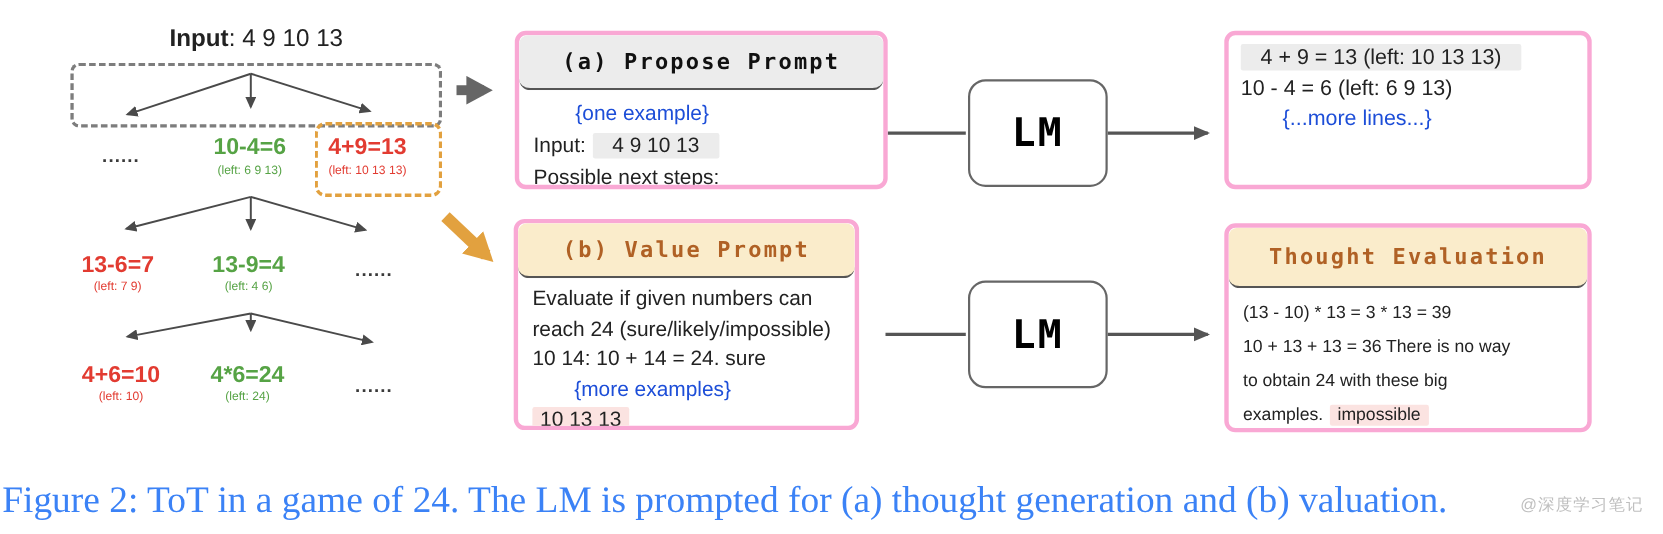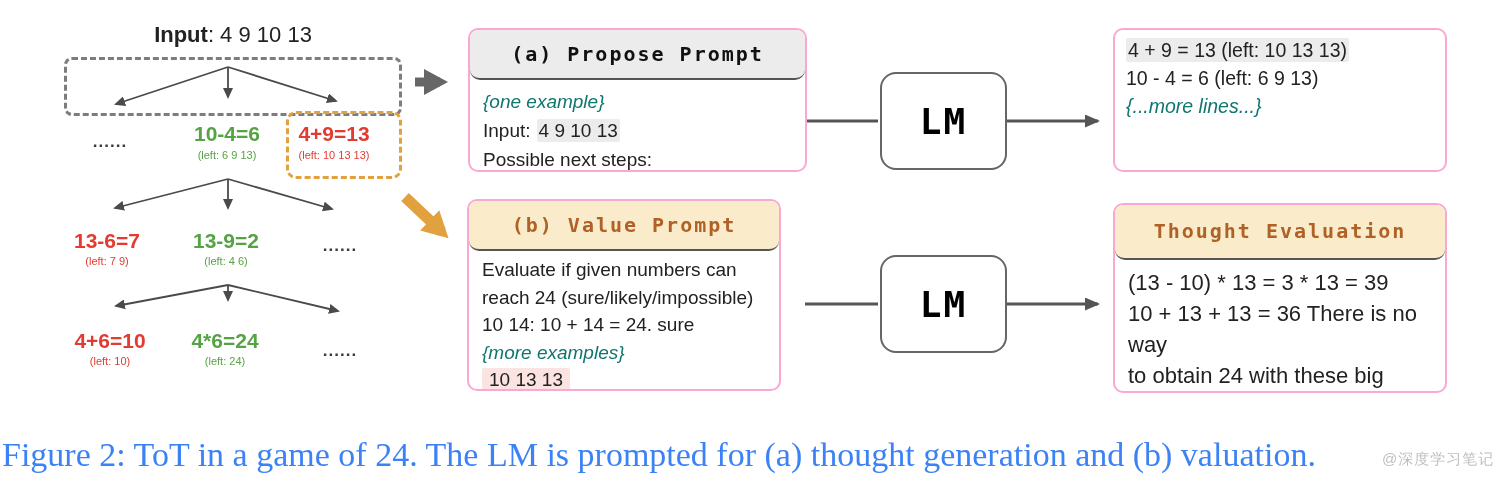--- a/index.html
+++ b/index.html
@@ -14,47 +14,47 @@
   .input-line b{font-weight:700;}
   .dash-gray{left:64px;top:57px;width:332px;height:53px;border:3px dashed #7d7d7d;border-radius:8px;}
   .dash-orange{left:286px;top:111px;width:110px;height:62px;border:3.5px dashed #e2a13f;border-radius:10px;}
   .node-expr{font-size:21px;font-weight:600;line-height:22px;}
   .node-left{font-size:11px;font-weight:500;line-height:15px;}
   .green{color:#56a345;}
   .red{color:#e23b31;}
   .dots{font-size:17px;font-weight:700;color:#3a3a3a;letter-spacing:1px;}
 
   
-  .pbox{border:2px solid #f9a8d4;border-radius:10px;background:#fff;box-sizing:border-box;overflow:hidden;}
+  .pbox{border:4px solid #f9a8d4;border-radius:10px;background:#fff;box-sizing:border-box;overflow:hidden;}
   .pbox .hd{border-bottom:2px solid #555;border-radius:8px 8px 10px 10px;
             font-family:"DejaVu Sans Mono","Liberation Mono",monospace;font-weight:700;
             font-size:20px;letter-spacing:2px;text-align:center;color:#111;}
   .hd-gray{background:#ececec;}
   .hd-cream{background:#faeccb;color:#b06125 !important;}
   .bd{color:#222;}
-  .muted{color:#0f766e;font-style:italic;}
-  .hl-gray{background:#ececec;border-radius:2px;padding:1px 2px;}
+  .muted{color:#1d4ed8;margin-left:38px;}
+  .hl-gray{background:#ececec;border-radius:2px;padding:1px 18px;}
   .hl-pink{background:#fbe3e1;border-radius:2px;padding:1px 7px;}
   .ml{margin-left:6px;}
 
   .box-a{left:468px;top:28px;width:339px;height:144px;}
   .box-a .hd{height:48px;line-height:48px;}
   .box-a .bd{padding:7px 13px 0;font-size:19px;line-height:29px;}
 
   .box-tg{left:1113px;top:28px;width:334px;height:144px;}
   .box-tg .hd{height:48px;line-height:48px;}
   .box-tg .bd{padding:6px 11px 0;font-size:19.5px;line-height:28px;}
 
   .box-b{left:467px;top:199px;width:314px;height:192px;}
   .box-b .hd{height:48px;line-height:48px;}
   .box-b .bd{padding:5px 13px 0;font-size:19px;line-height:27.5px;}
 
   .box-te{left:1113px;top:203px;width:334px;height:190px;}
   .box-te .hd{height:53px;line-height:53px;}
-  .box-te .bd{padding:7px 13px 0;font-size:22px;line-height:31px;}
+  .box-te .bd{padding:7px 13px 0;font-size:16px;line-height:31px;}
 
   .lmbox{width:127px;height:98px;border:2px solid #666;border-radius:16px;background:#fff;
          display:flex;align-items:center;justify-content:center;
          font-family:"DejaVu Sans Mono","Liberation Mono",monospace;font-weight:700;
          font-size:36px;letter-spacing:2px;color:#000;box-sizing:border-box;}
   .lm1{left:880px;top:72px;}
   .lm2{left:880px;top:255px;}
 
   
   .caption{left:2px;top:436px;width:1508px;font-family:"Liberation Serif",serif;
@@ -118,21 +118,21 @@
 
   <div class="abs ctr node-expr green" style="left:227px;top:123px;">10-4=6</div>
   <div class="abs ctr node-left green" style="left:227px;top:148px;">(left: 6 9 13)</div>
 
   <div class="abs ctr node-expr red" style="left:334px;top:123px;">4+9=13</div>
   <div class="abs ctr node-left red" style="left:334px;top:148px;">(left: 10 13 13)</div>
 
   <div class="abs ctr node-expr red" style="left:107px;top:230px;">13-6=7</div>
   <div class="abs ctr node-left red" style="left:107px;top:254px;">(left: 7 9)</div>
 
-  <div class="abs ctr node-expr green" style="left:226px;top:230px;">13-9=2</div>
+  <div class="abs ctr node-expr green" style="left:226px;top:230px;">13-9=4</div>
   <div class="abs ctr node-left green" style="left:226px;top:254px;">(left: 4 6)</div>
 
   <div class="abs ctr dots" style="left:340px;top:236px;">......</div>
 
   <div class="abs ctr node-expr red" style="left:110px;top:330px;">4+6=10</div>
   <div class="abs ctr node-left red" style="left:110px;top:354px;">(left: 10)</div>
 
   <div class="abs ctr node-expr green" style="left:225px;top:330px;">4*6=24</div>
   <div class="abs ctr node-left green" style="left:225px;top:354px;">(left: 24)</div>
 

